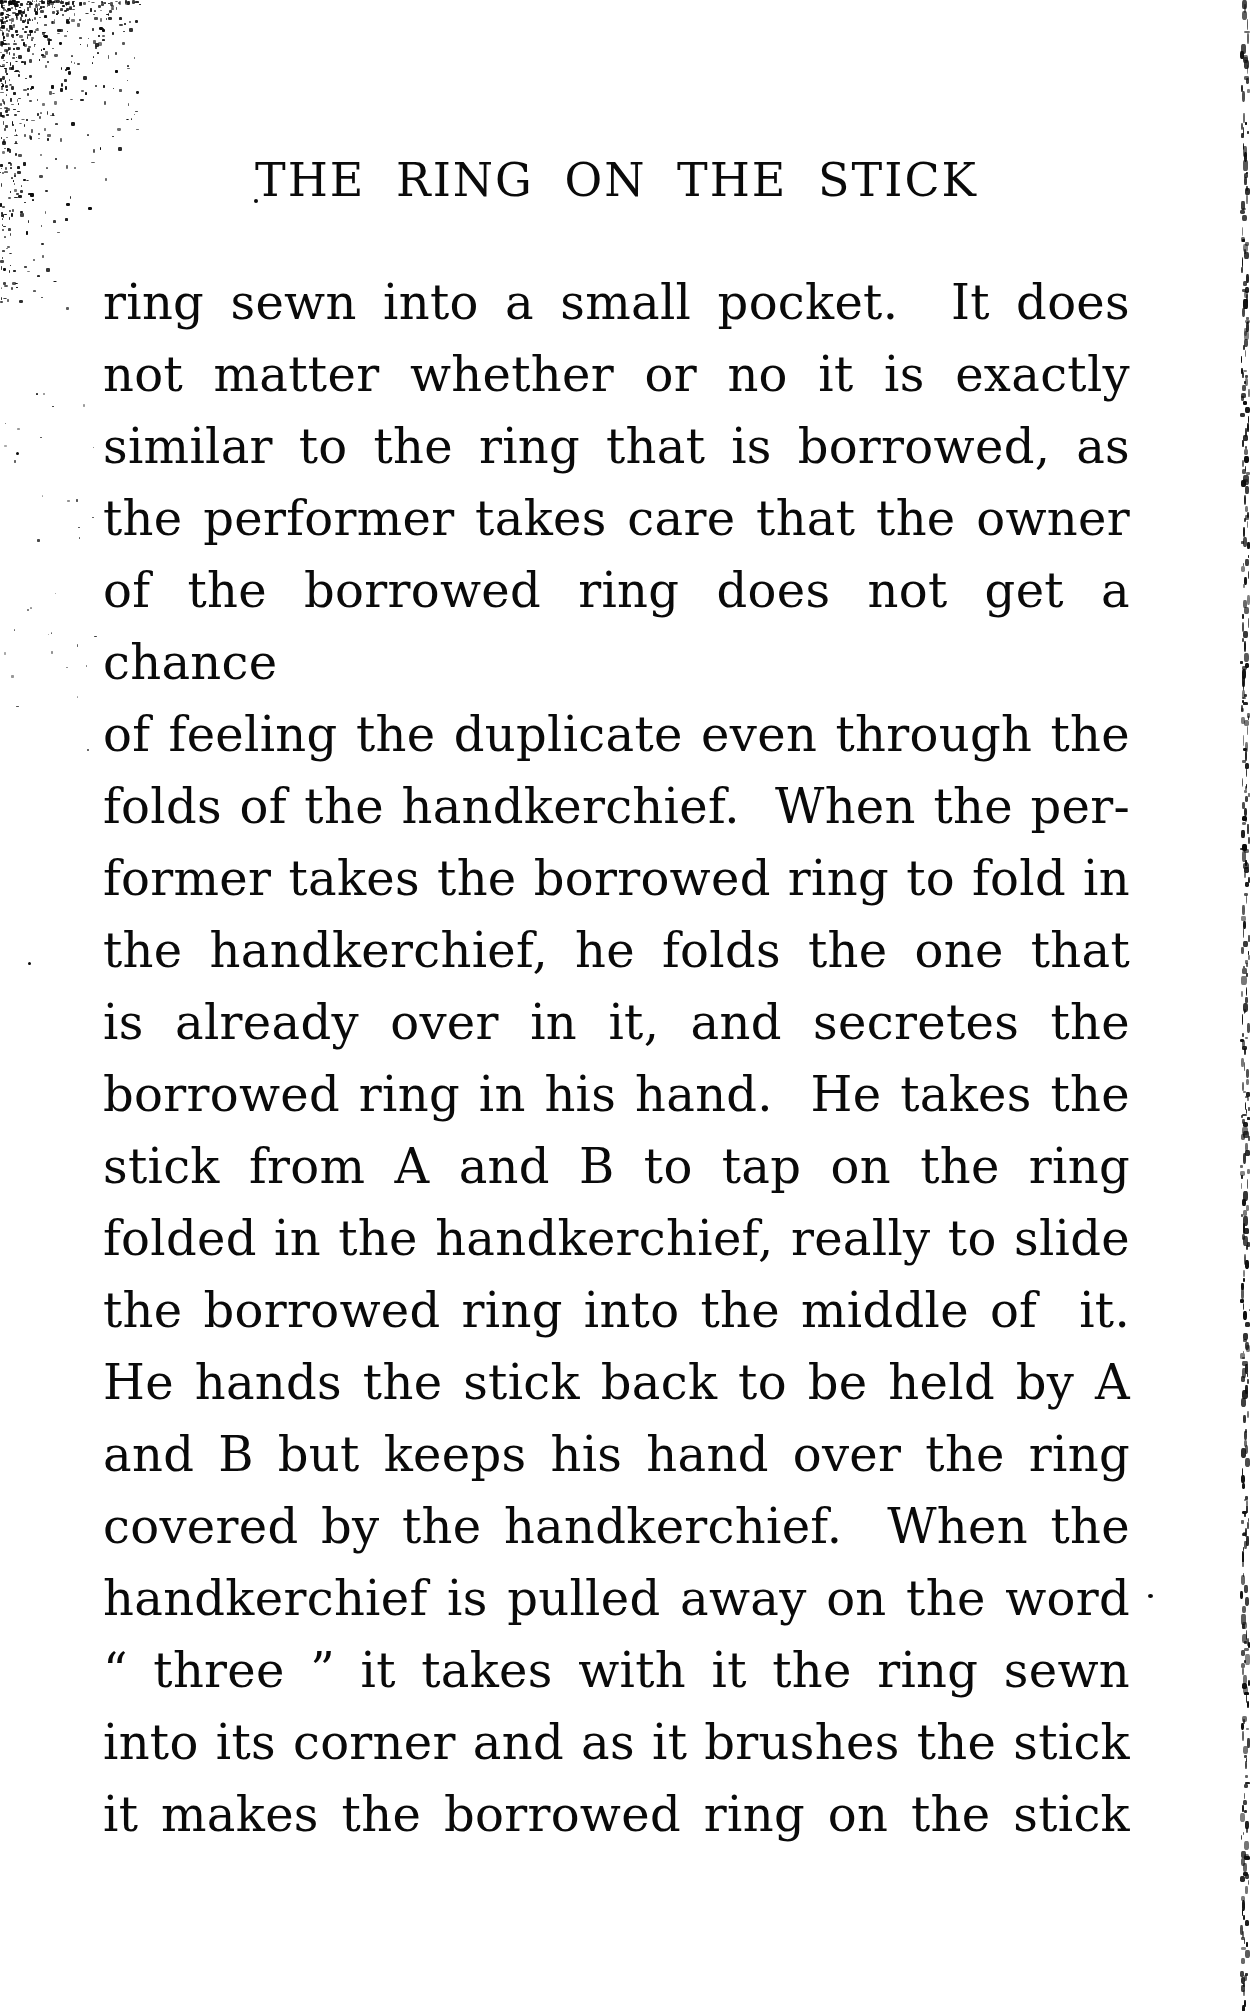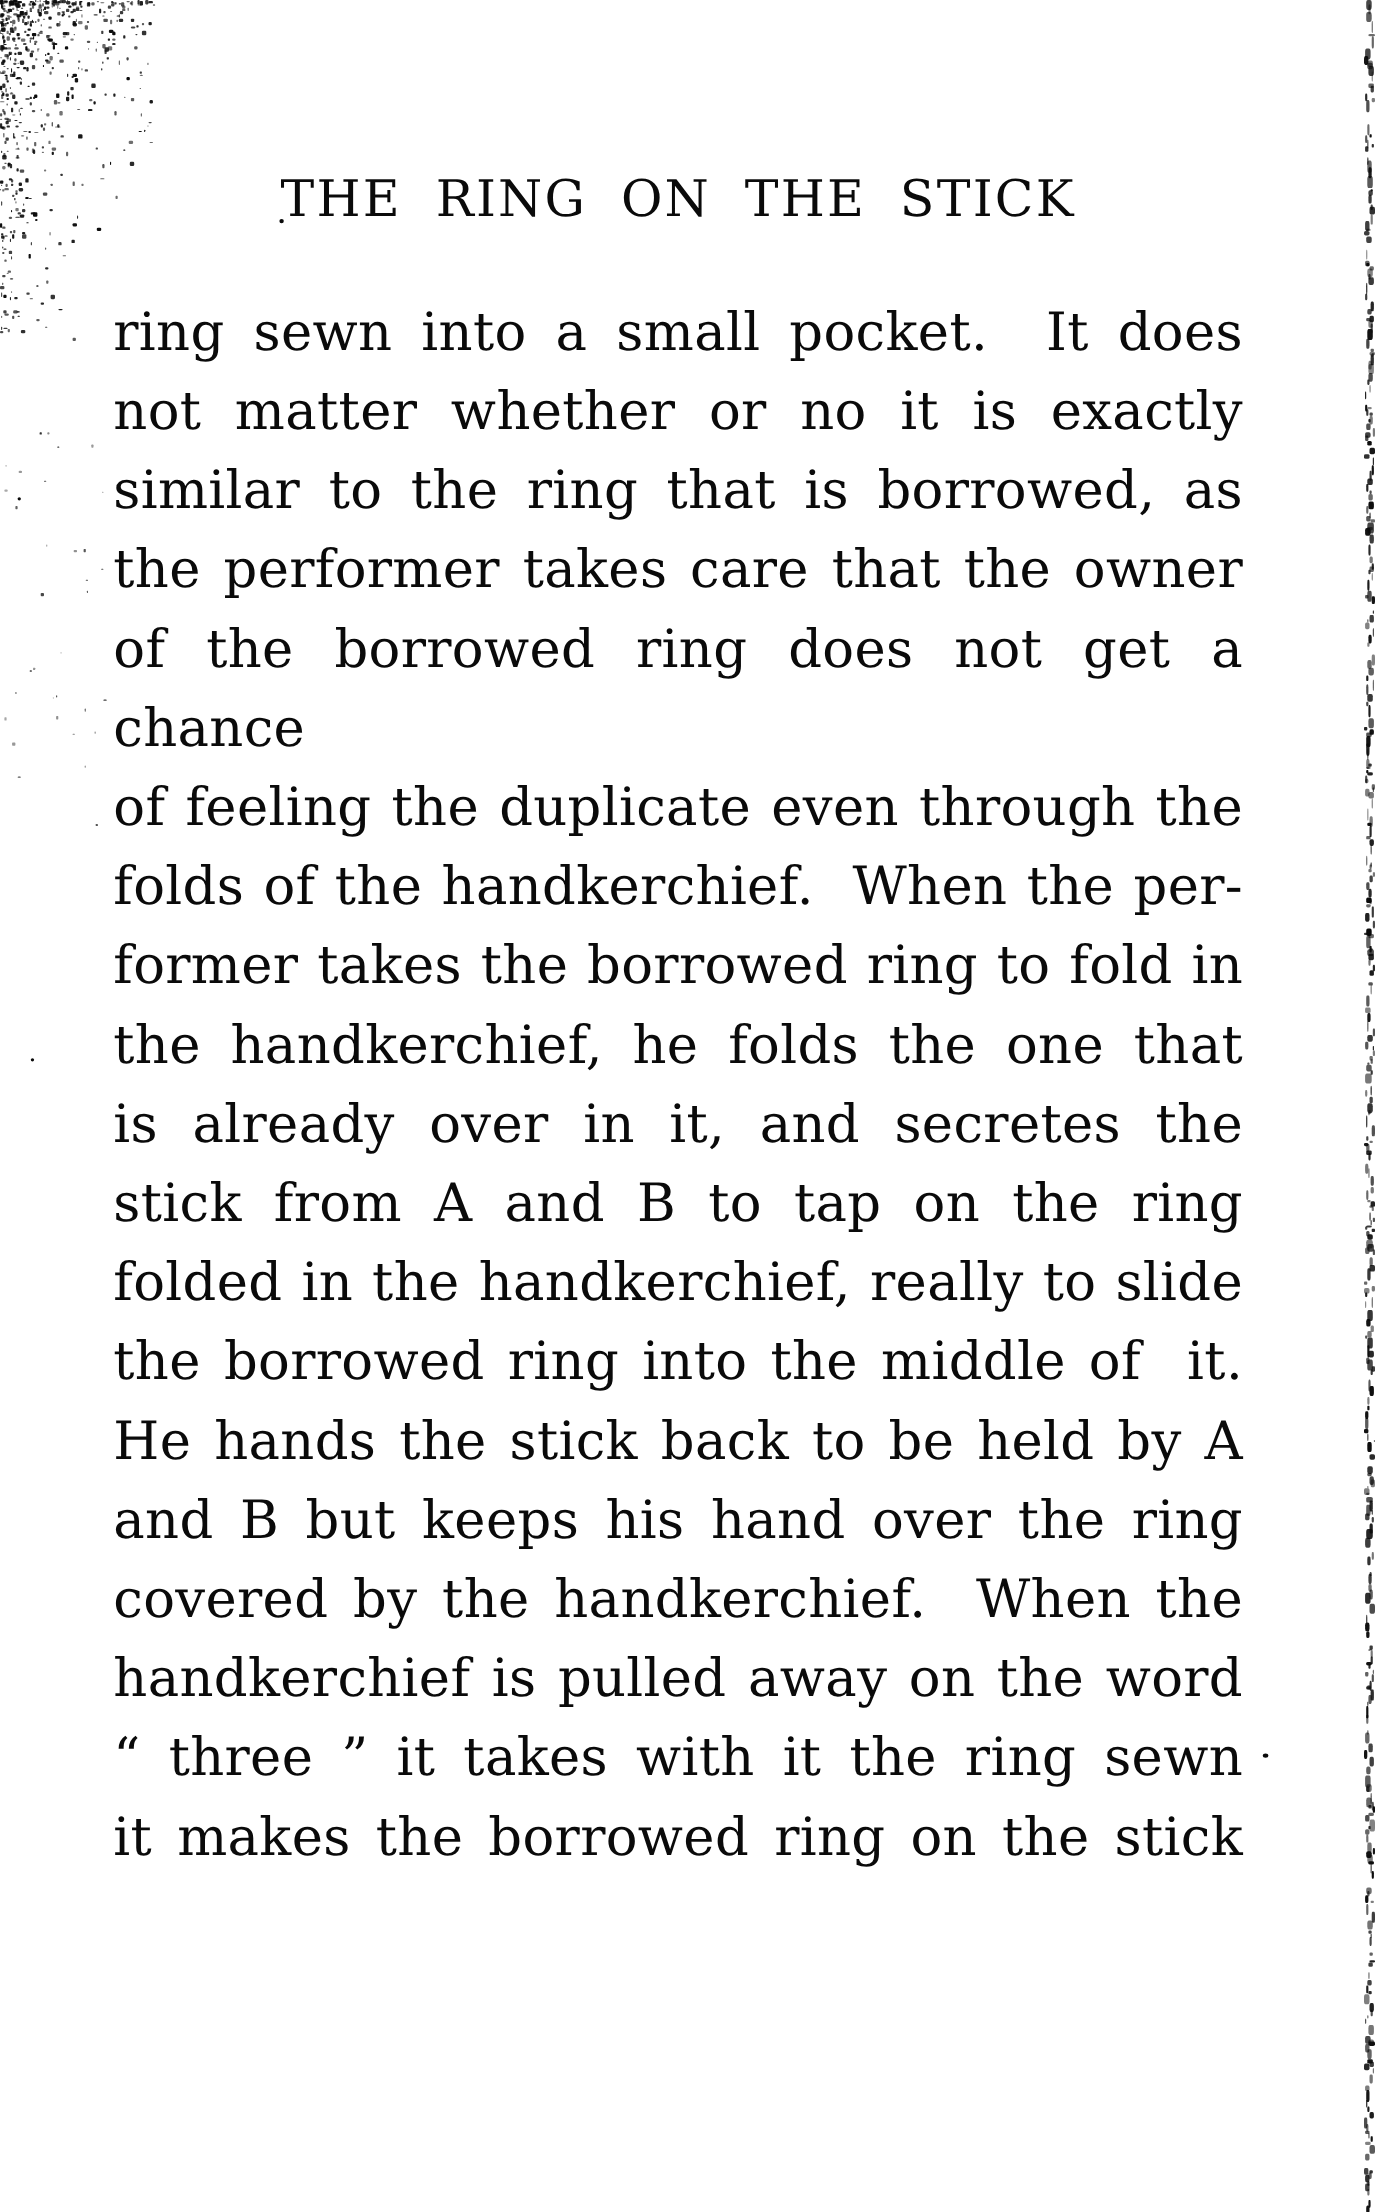--- a/index.html
+++ b/index.html
@@ -40,28 +40,30 @@
     <div class="line">ring sewn into a small pocket.&nbsp; It does</div>
     <div class="line">not matter whether or no it is exactly</div>
     <div class="line">similar to the ring that is borrowed, as</div>
     <div class="line">the performer takes care that the owner</div>
     <div class="line">of the borrowed ring does not get a chance</div>
     <div class="line">of feeling the duplicate even through the</div>
     <div class="line">folds of the handkerchief.&nbsp; When the per-</div>
     <div class="line">former takes the borrowed ring to fold in</div>
     <div class="line">the handkerchief, he folds the one that</div>
     <div class="line">is already over in it, and secretes the</div>
+    <div class="line">borrowed ring in his hand.&nbsp; He takes the</div>
     <div class="line">stick from A and B to tap on the ring</div>
     <div class="line">folded in the handkerchief, really to slide</div>
     <div class="line">the borrowed ring into the middle of&nbsp; it.</div>
     <div class="line">He hands the stick back to be held by A</div>
     <div class="line">and B but keeps his hand over the ring</div>
     <div class="line">covered by the handkerchief.&nbsp; When the</div>
     <div class="line">handkerchief is pulled away on the word</div>
     <div class="line">“ three ” it takes with it the ring sewn</div>
+    <div class="line">into its corner and as it brushes the stick</div>
     <div class="line">it makes the borrowed ring on the stick</div>
   </div>
 
 
   <span class="stray" style="left:254px;top:199px;width:4px;height:4px;"></span>
   <span class="stray" style="left:16px;top:452px;width:3px;height:3px;"></span>
   <span class="stray" style="left:1148px;top:1594px;width:5px;height:4px;"></span>
   <span class="stray" style="left:28px;top:962px;width:3px;height:3px;"></span>
 
   <div id="noise-topleft"></div>

